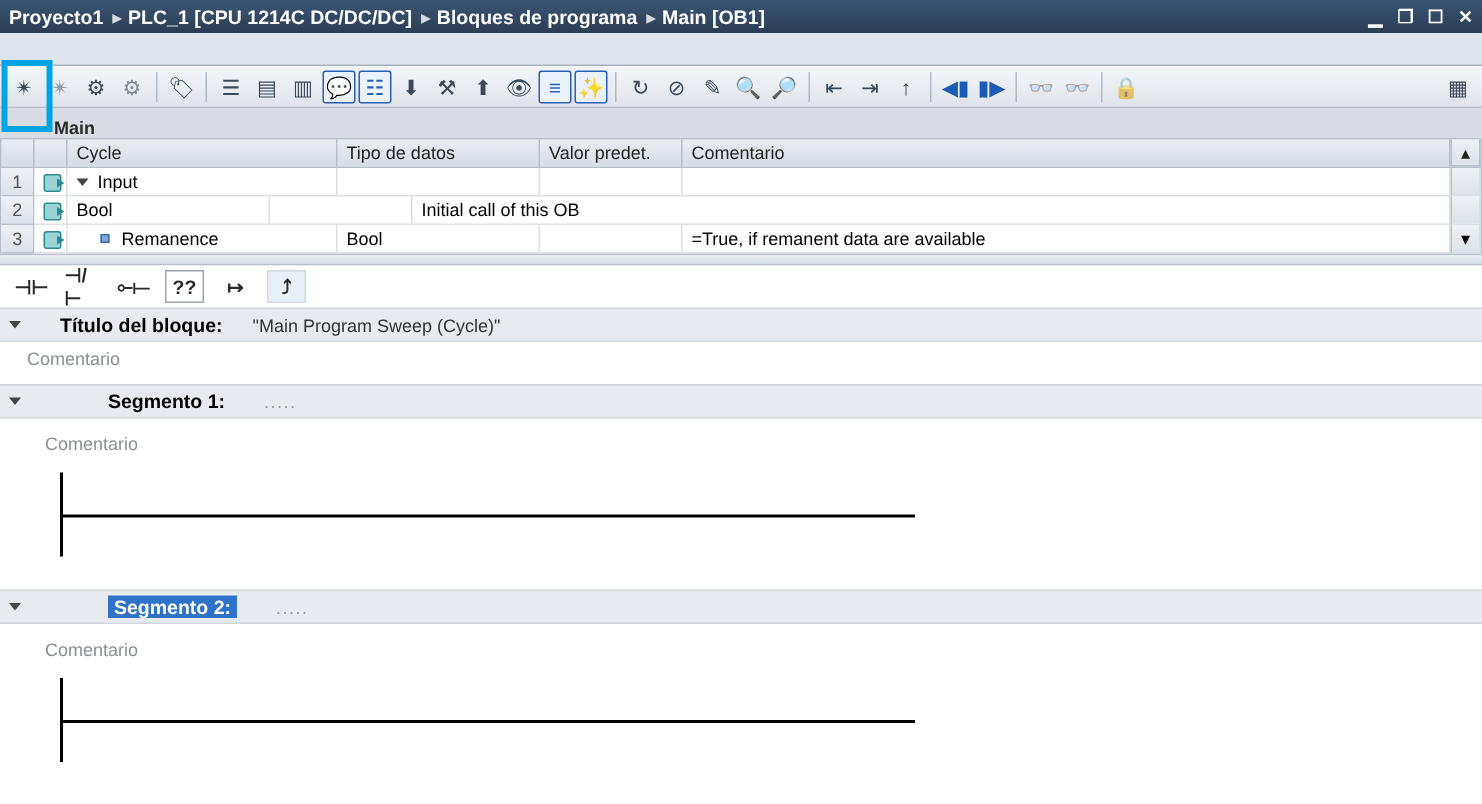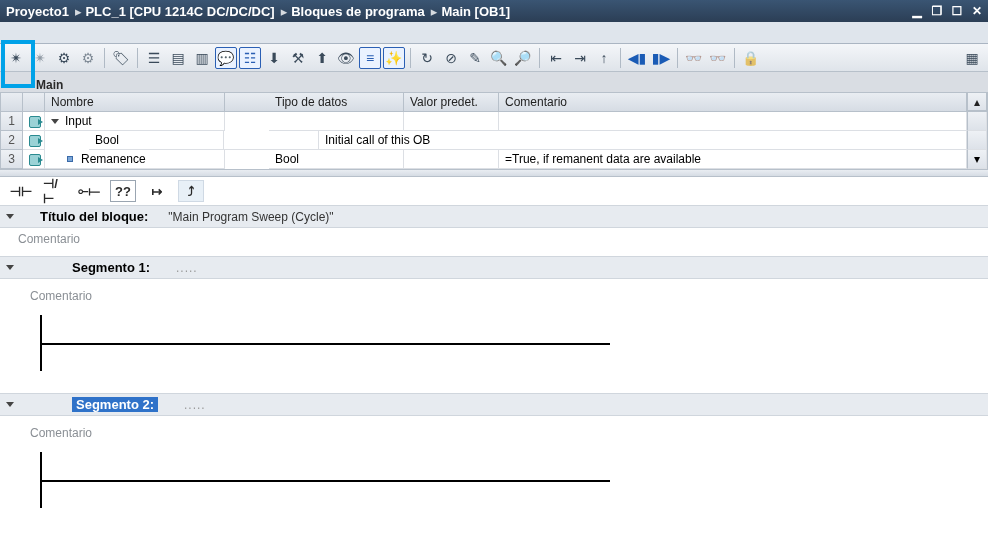--- a/index.html
+++ b/index.html
@@ -86,21 +86,21 @@
     border-right:1px solid #b7c0ca;
     padding:2px 6px;
     font-size:12px;
     color:#222;
     display:flex;
     align-items:center;
   }
   .col-rownum { width:22px; }
   .col-icon { width:22px; }
   .col-name { width:180px; }
-  .col-type { width:135px;margin-left:44px; }
+  .col-type { width:135px; }
   .col-default { width:95px; }
   .col-comment { flex:1; }
   .col-scroll { width:20px; }
 
   .var-row {
     display:flex;
     height:19px;
     border-left:1px solid #b7c0ca;
     border-right:1px solid #b7c0ca;
     background:#fff;
@@ -267,21 +267,21 @@
   </div>
 </div>
 
 <div class="block-name-row">
   <span class="tab">Main</span>
 </div>
 
 <div class="var-hdr">
   <div class="cell col-rownum"></div>
   <div class="cell col-icon"></div>
-  <div class="cell col-name">Nombre</div>
+  <div class="cell col-name">Cycle</div>
   <div class="cell col-type">Tipo de datos</div>
   <div class="cell col-default">Valor predet.</div>
   <div class="cell col-comment">Comentario</div>
   <div class="cell col-scroll scroll-cell" style="justify-content:center">▴</div>
 </div>
 
 <div class="var-row">
   <div class="cell rownum col-rownum">1</div>
   <div class="cell icon-cell col-icon">
       <span class="tag-icon"></span>

